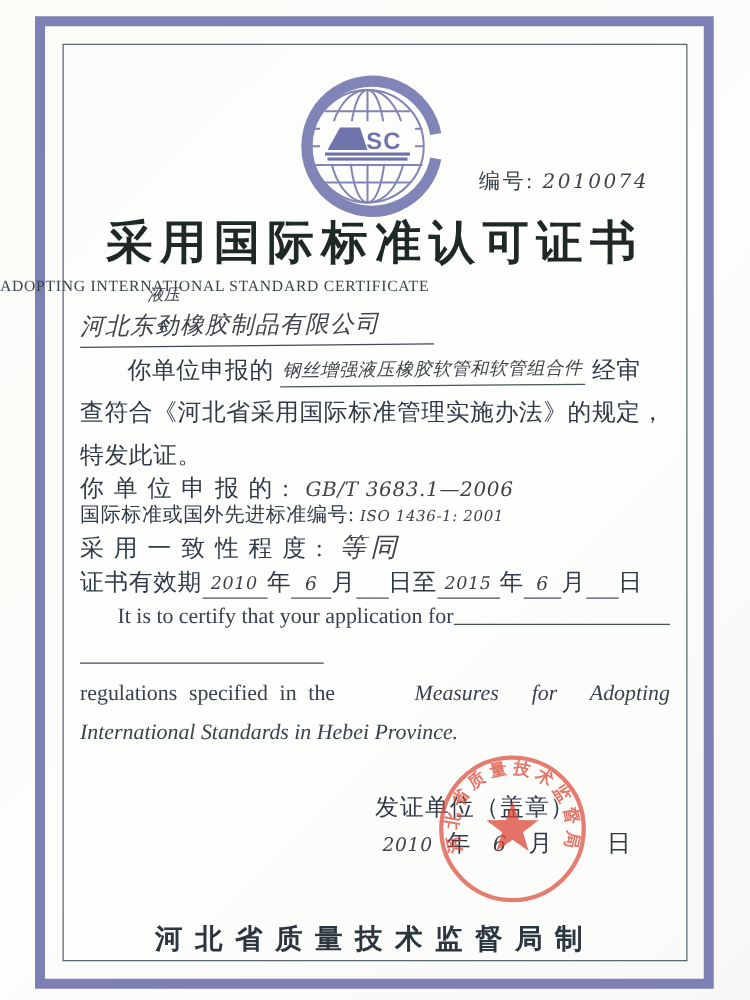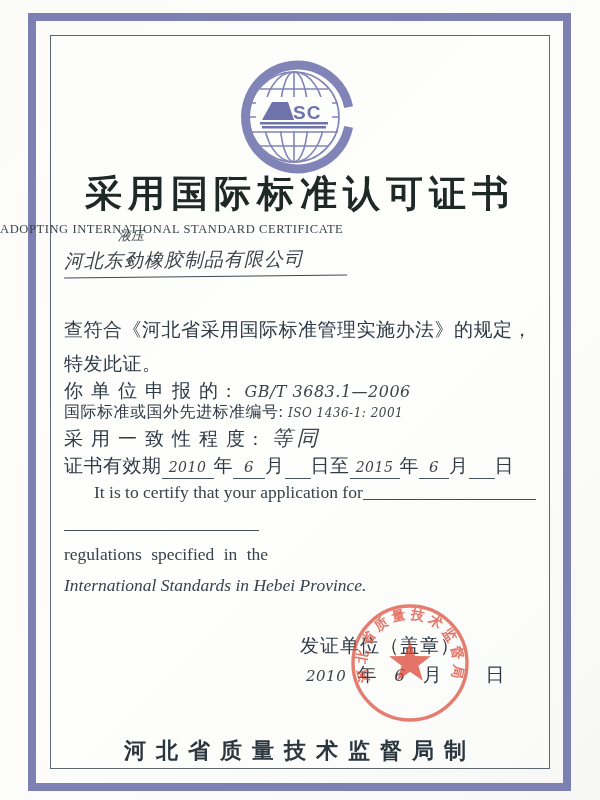--- a/index.html
+++ b/index.html
@@ -87,28 +87,37 @@
       <rect x="20" y="41" width="76" height="34" fill="#fdfdfb"></rect>
 
       <polygon points="26,64 36,46 52,46 58,64" fill="#6f73ab"></polygon>
       <text x="57" y="63" font-size="19" font-weight="bold" fill="#6f73ab" font-family="'Liberation Sans',sans-serif" letter-spacing="1">SC</text>
 
       <rect x="24" y="66" width="68" height="2.5" fill="#6f73ab"></rect>
       <rect x="26" y="70" width="64" height="2.5" fill="#6f73ab"></rect>
     </svg>
   </div>
 
+  <div class="abs serial" style="left:383px; top:133px;">
+    <span>编号:</span>
+    <span class="hand" style="font-size:16px;">2010074</span>
+  </div>
 
   <div class="abs title">采用国际标准认可证书</div>
   <div class="abs subtitle">ADOPTING INTERNATIONAL STANDARD CERTIFICATE</div>
 
   <div class="abs hand insert-note">液压</div>
   <div class="abs insert-caret">∧</div>
   <div class="abs hand company-line">河北东劲橡胶制品有限公司</div>
 
+  <div class="abs para" style="left:64px; top:283px; width:476px; padding-left:38px;">
+    <span>你单位申报的</span>
+    <span class="hand slot" style="font-size:14.5px; padding:0 2px 1px; transform:rotate(-0.5deg);">钢丝增强液压橡胶软管和软管组合件</span>
+    <span>经审</span>
+  </div>
   <div class="abs para" style="left:64px; top:317px; width:476px;">查符合《河北省采用国际标准管理实施办法》的规定，</div>
   <div class="abs para" style="left:64px; top:351px; width:476px;">特发此证。</div>
 
   <div class="abs para" style="left:64px; top:378px;">
     <span class="label-wide">你单位申报的:</span>
     <span class="hand" style="font-size:16px;">GB/T 3683.1—2006</span>
   </div>
 
   <div class="abs para" style="left:64px; top:402px; font-size:16px;">
     <span>国际标准或国外先进标准编号:</span>
@@ -126,20 +135,21 @@
 
   <div class="abs eng" style="top:482px; display:flex;">
     <span style="padding-left:30px; white-space:nowrap;">It is to certify that your application for</span>
     <span class="uline" style="flex:1;"></span>
   </div>
   <div class="abs eng" style="top:513px; display:flex; justify-content:space-between;">
     <span class="uline" style="width:195px;"></span>
   </div>
   <div class="abs eng" style="top:544px; display:flex; justify-content:space-between;">
     <span style="word-spacing:5px;">regulations specified in the</span>
+    <span style="font-style:italic; word-spacing:22px;">Measures for Adopting</span>
   </div>
   <div class="abs eng" style="top:575px; font-style:italic;">International Standards in Hebei Province.</div>
 
   <div class="abs para" style="left:300px; top:633px; letter-spacing:1px;">发证单位（盖章）</div>
   <div class="abs para" style="left:306px; top:662px; white-space:nowrap;">
     <span class="hand" style="font-size:15px;">2010</span>
     <span style="margin-left:6px;">年</span>
     <span class="hand" style="font-size:17px; margin-left:12px;">6</span>
     <span style="margin-left:12px;">月</span>
     <span style="margin-left:38px;">日</span>

